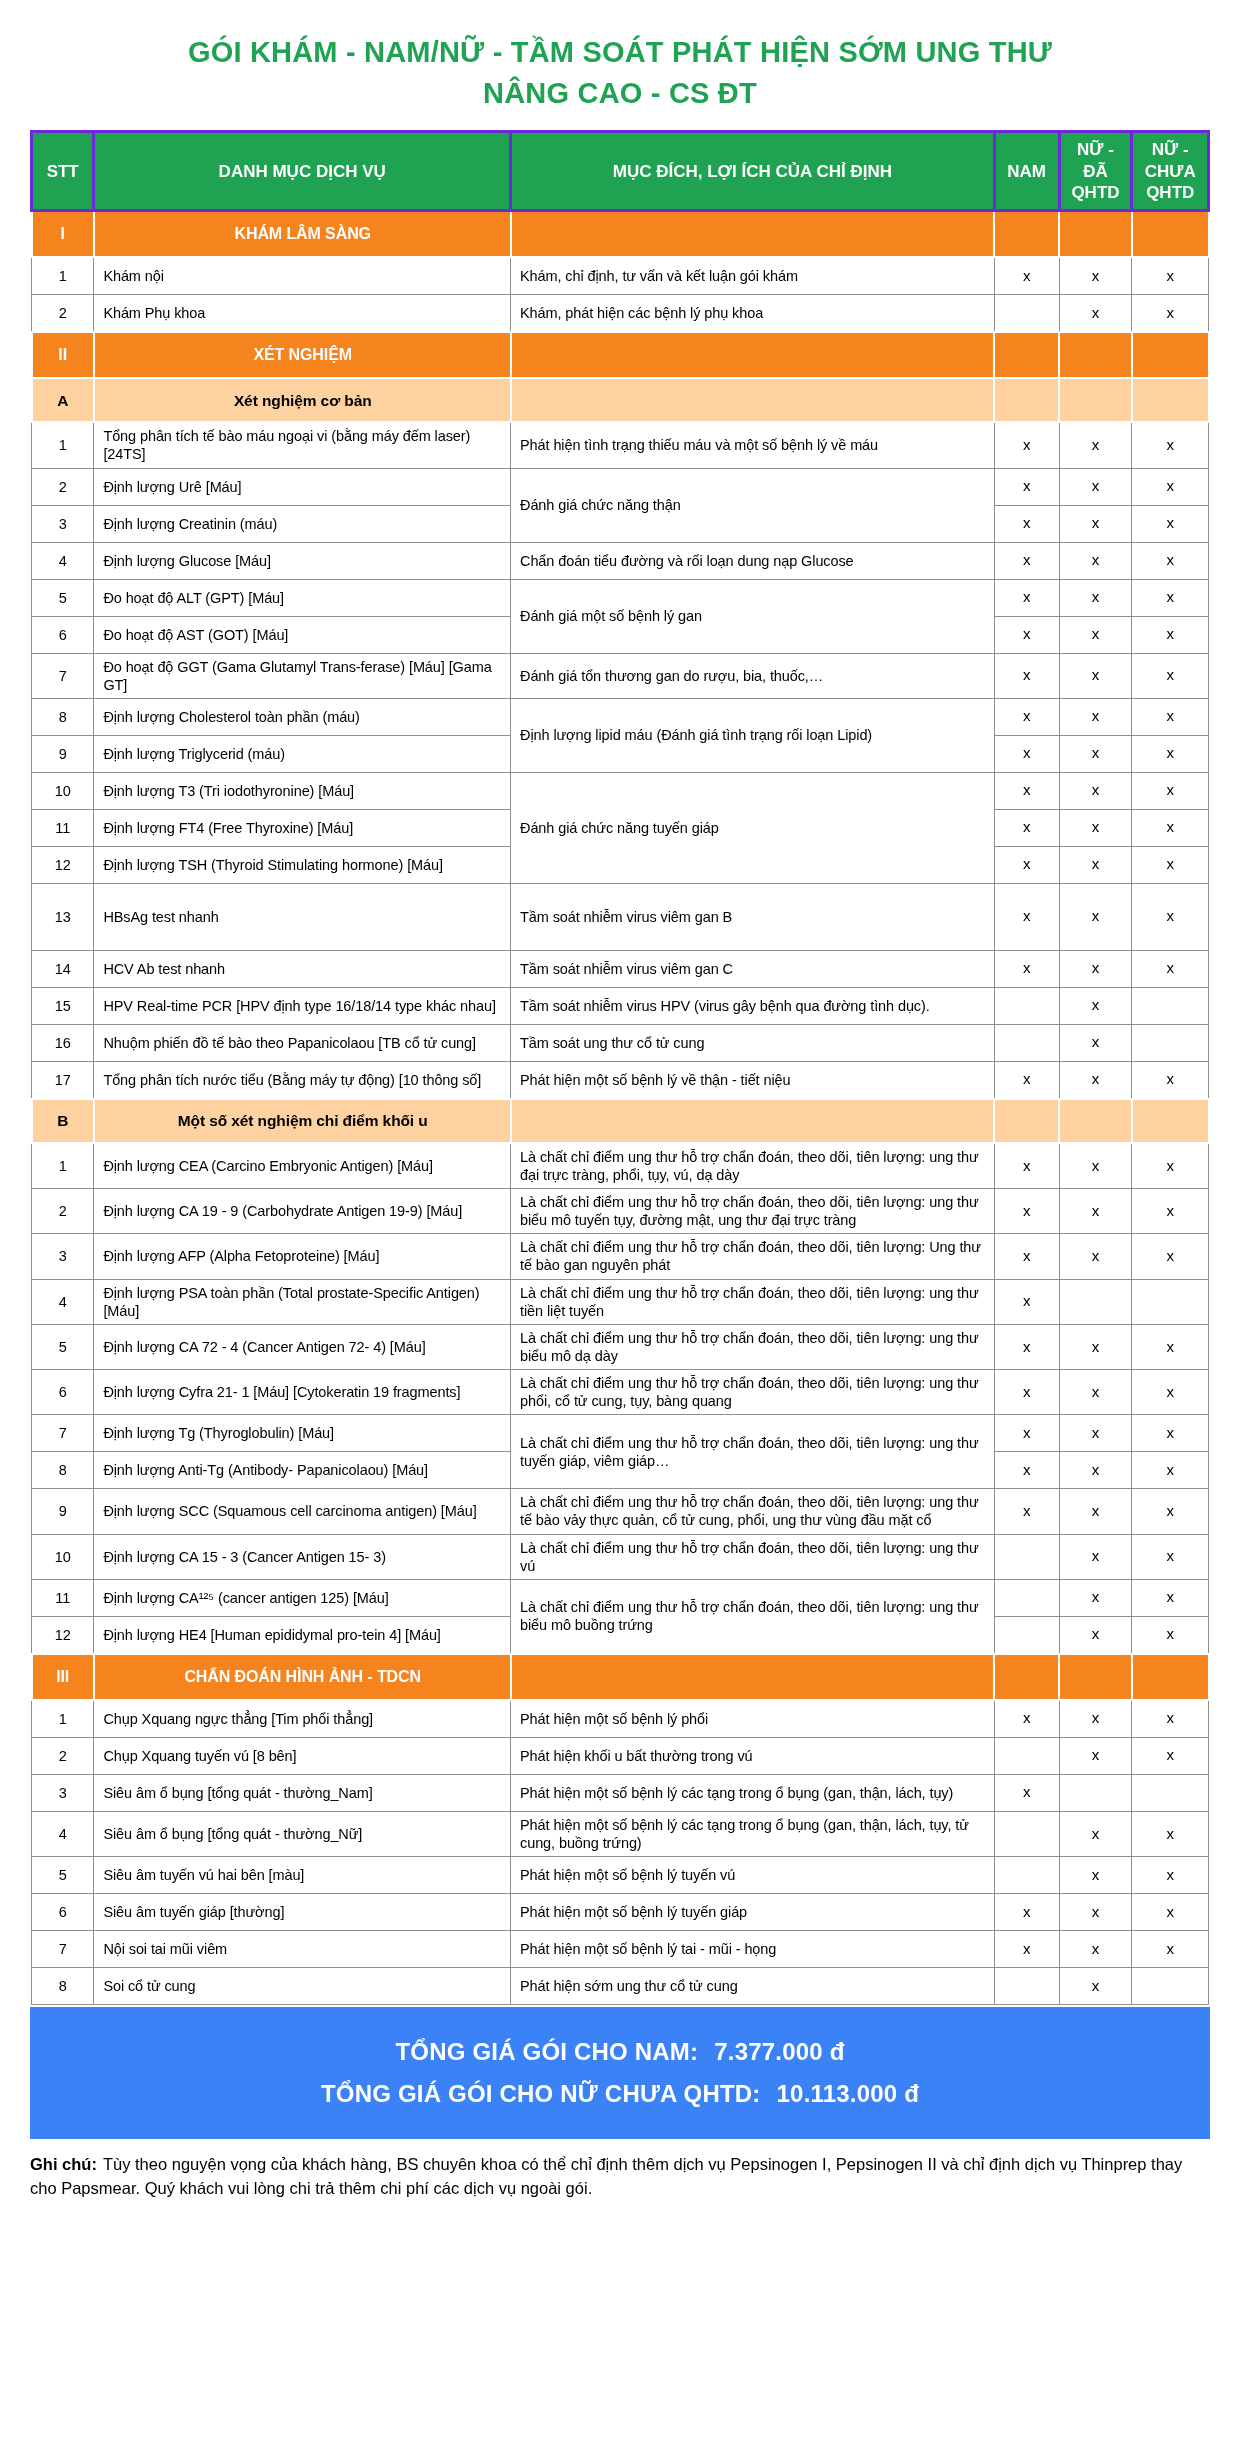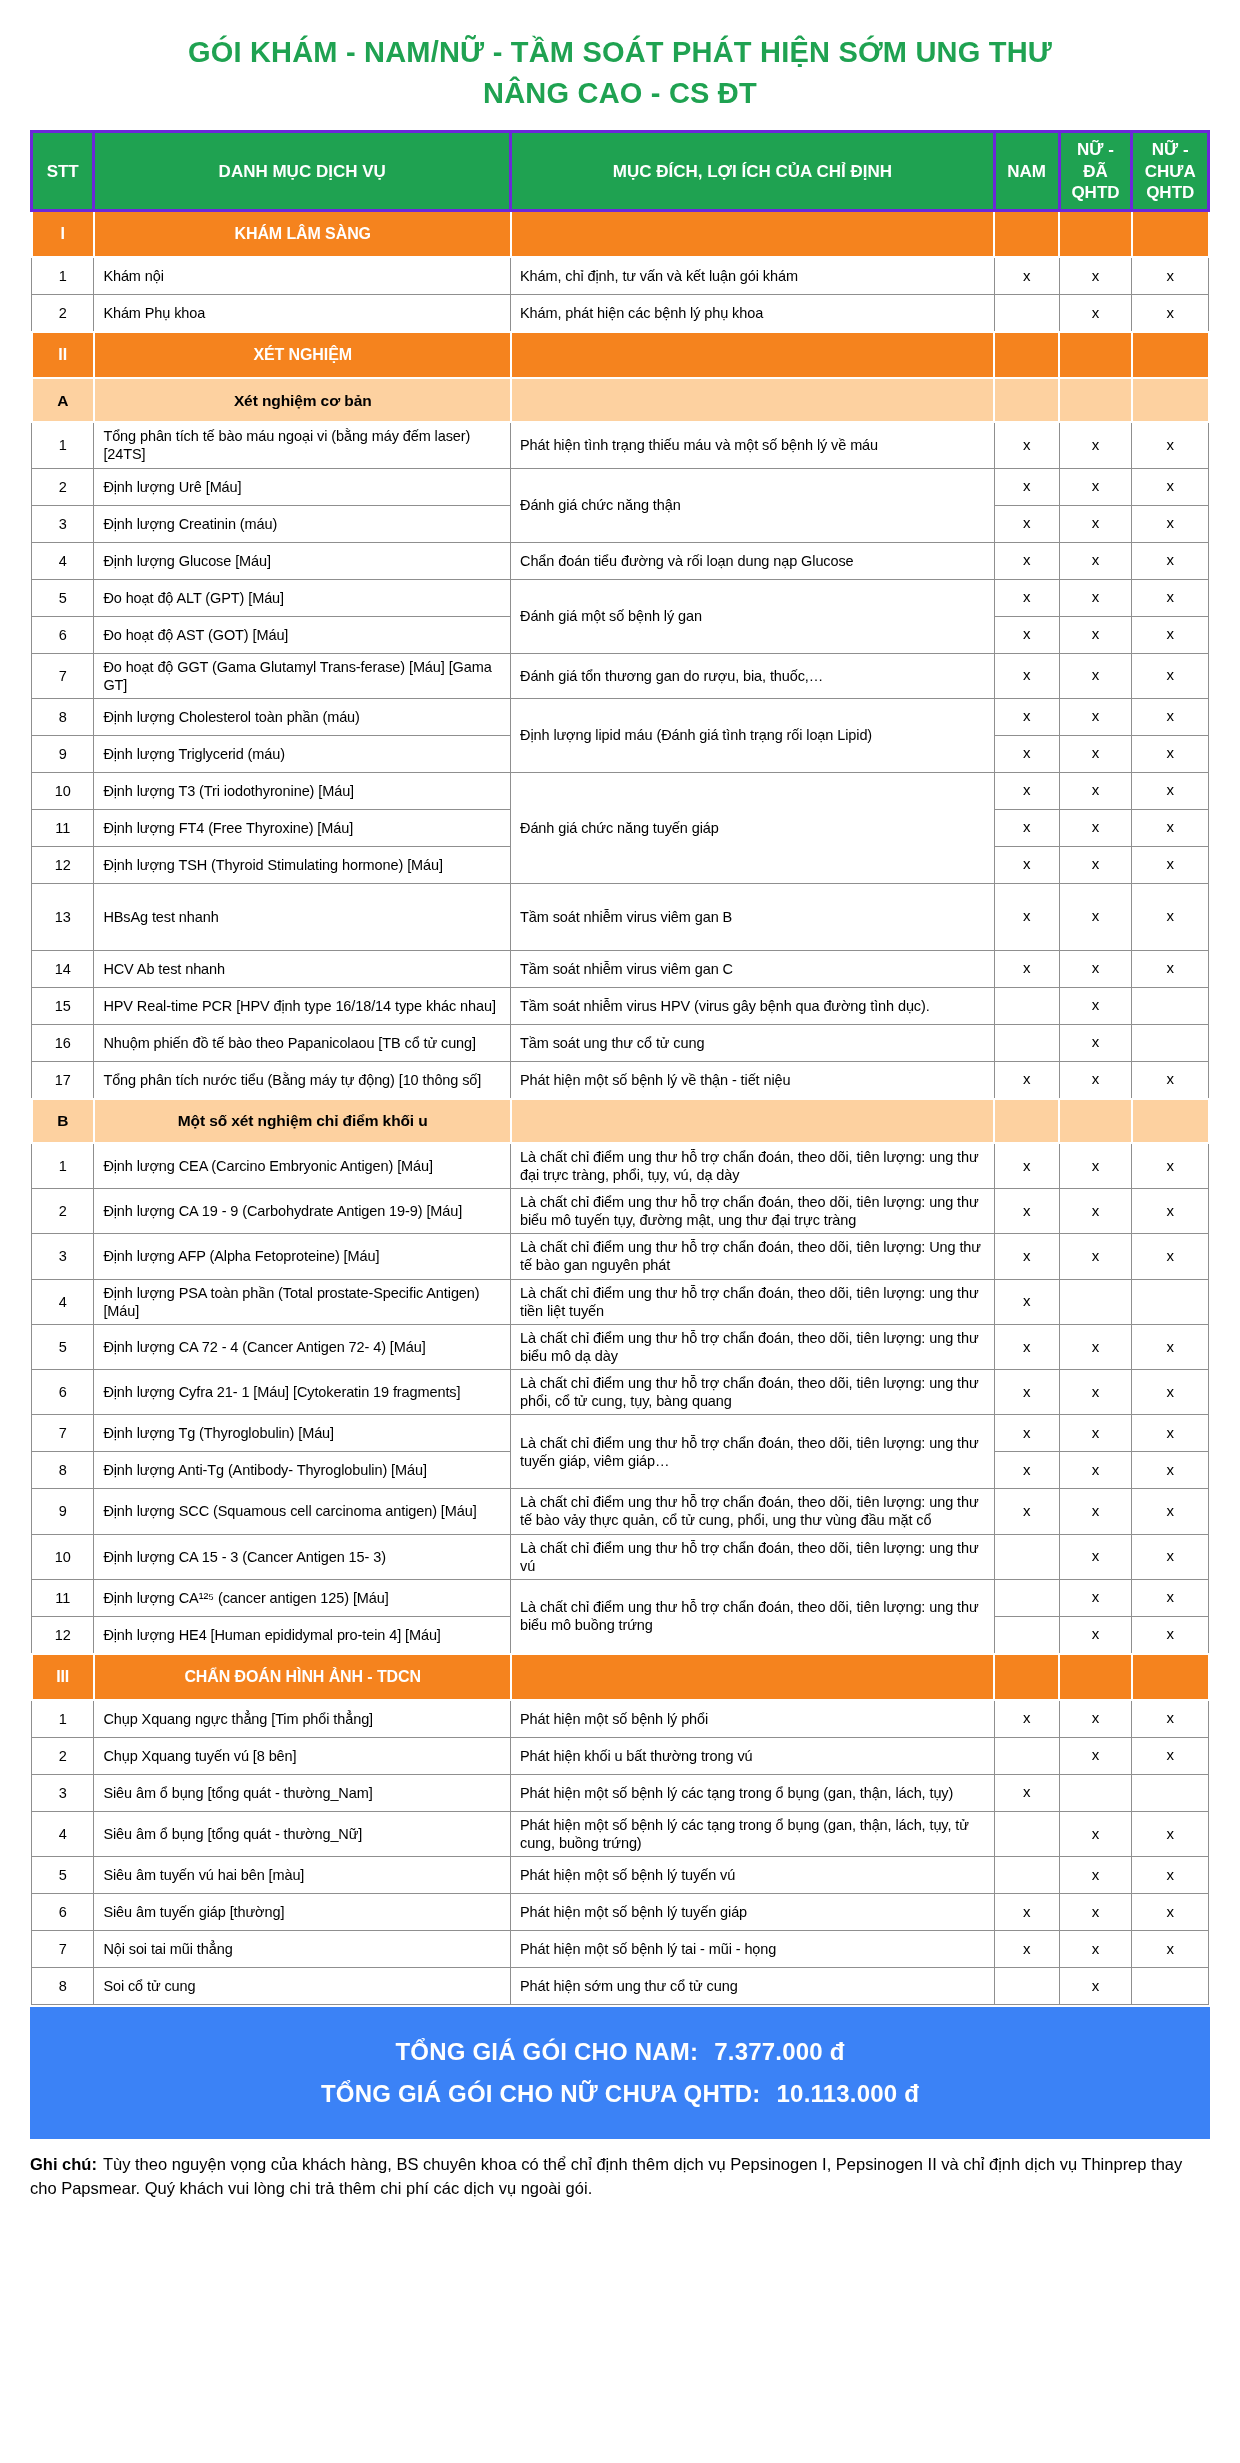--- a/index.html
+++ b/index.html
@@ -299,21 +299,21 @@
         <tr class="item">
           <td class="no">7</td>
           <td class="svc">Định lượng Tg (Thyroglobulin) [Máu]</td>
           <td class="pur" rowspan="2">Là chất chỉ điểm ung thư hỗ trợ chẩn đoán, theo dõi, tiên lượng: ung thư tuyến giáp, viêm giáp…</td>
           <td class="mark">x</td>
           <td class="mark">x</td>
           <td class="mark">x</td>
         </tr>
         <tr class="item">
           <td class="no">8</td>
-          <td class="svc">Định lượng Anti-Tg (Antibody- Thyroglobulin) [Máu]</td>
+          <td class="svc">Định lượng Anti-Tg (Antibody- Papanicolaou) [Máu]</td>
           <td class="mark">x</td>
           <td class="mark">x</td>
           <td class="mark">x</td>
         </tr>
         <tr class="item">
           <td class="no">9</td>
           <td class="svc">Định lượng SCC (Squamous cell carcinoma antigen) [Máu]</td>
           <td class="pur">Là chất chỉ điểm ung thư hỗ trợ chẩn đoán, theo dõi, tiên lượng: ung thư tế bào vảy thực quản, cổ tử cung, phổi, ung thư vùng đầu mặt cổ</td>
           <td class="mark">x</td>
           <td class="mark">x</td>
@@ -393,21 +393,21 @@
         <tr class="item">
           <td class="no">6</td>
           <td class="svc">Siêu âm tuyến giáp [thường]</td>
           <td class="pur">Phát hiện một số bệnh lý tuyến giáp</td>
           <td class="mark">x</td>
           <td class="mark">x</td>
           <td class="mark">x</td>
         </tr>
         <tr class="item">
           <td class="no">7</td>
-          <td class="svc">Nội soi tai mũi thẳng</td>
+          <td class="svc">Nội soi tai mũi viêm</td>
           <td class="pur">Phát hiện một số bệnh lý tai - mũi - họng</td>
           <td class="mark">x</td>
           <td class="mark">x</td>
           <td class="mark">x</td>
         </tr>
         <tr class="item">
           <td class="no">8</td>
           <td class="svc">Soi cổ tử cung</td>
           <td class="pur">Phát hiện sớm ung thư cổ tử cung</td>
           <td class="mark"></td>

